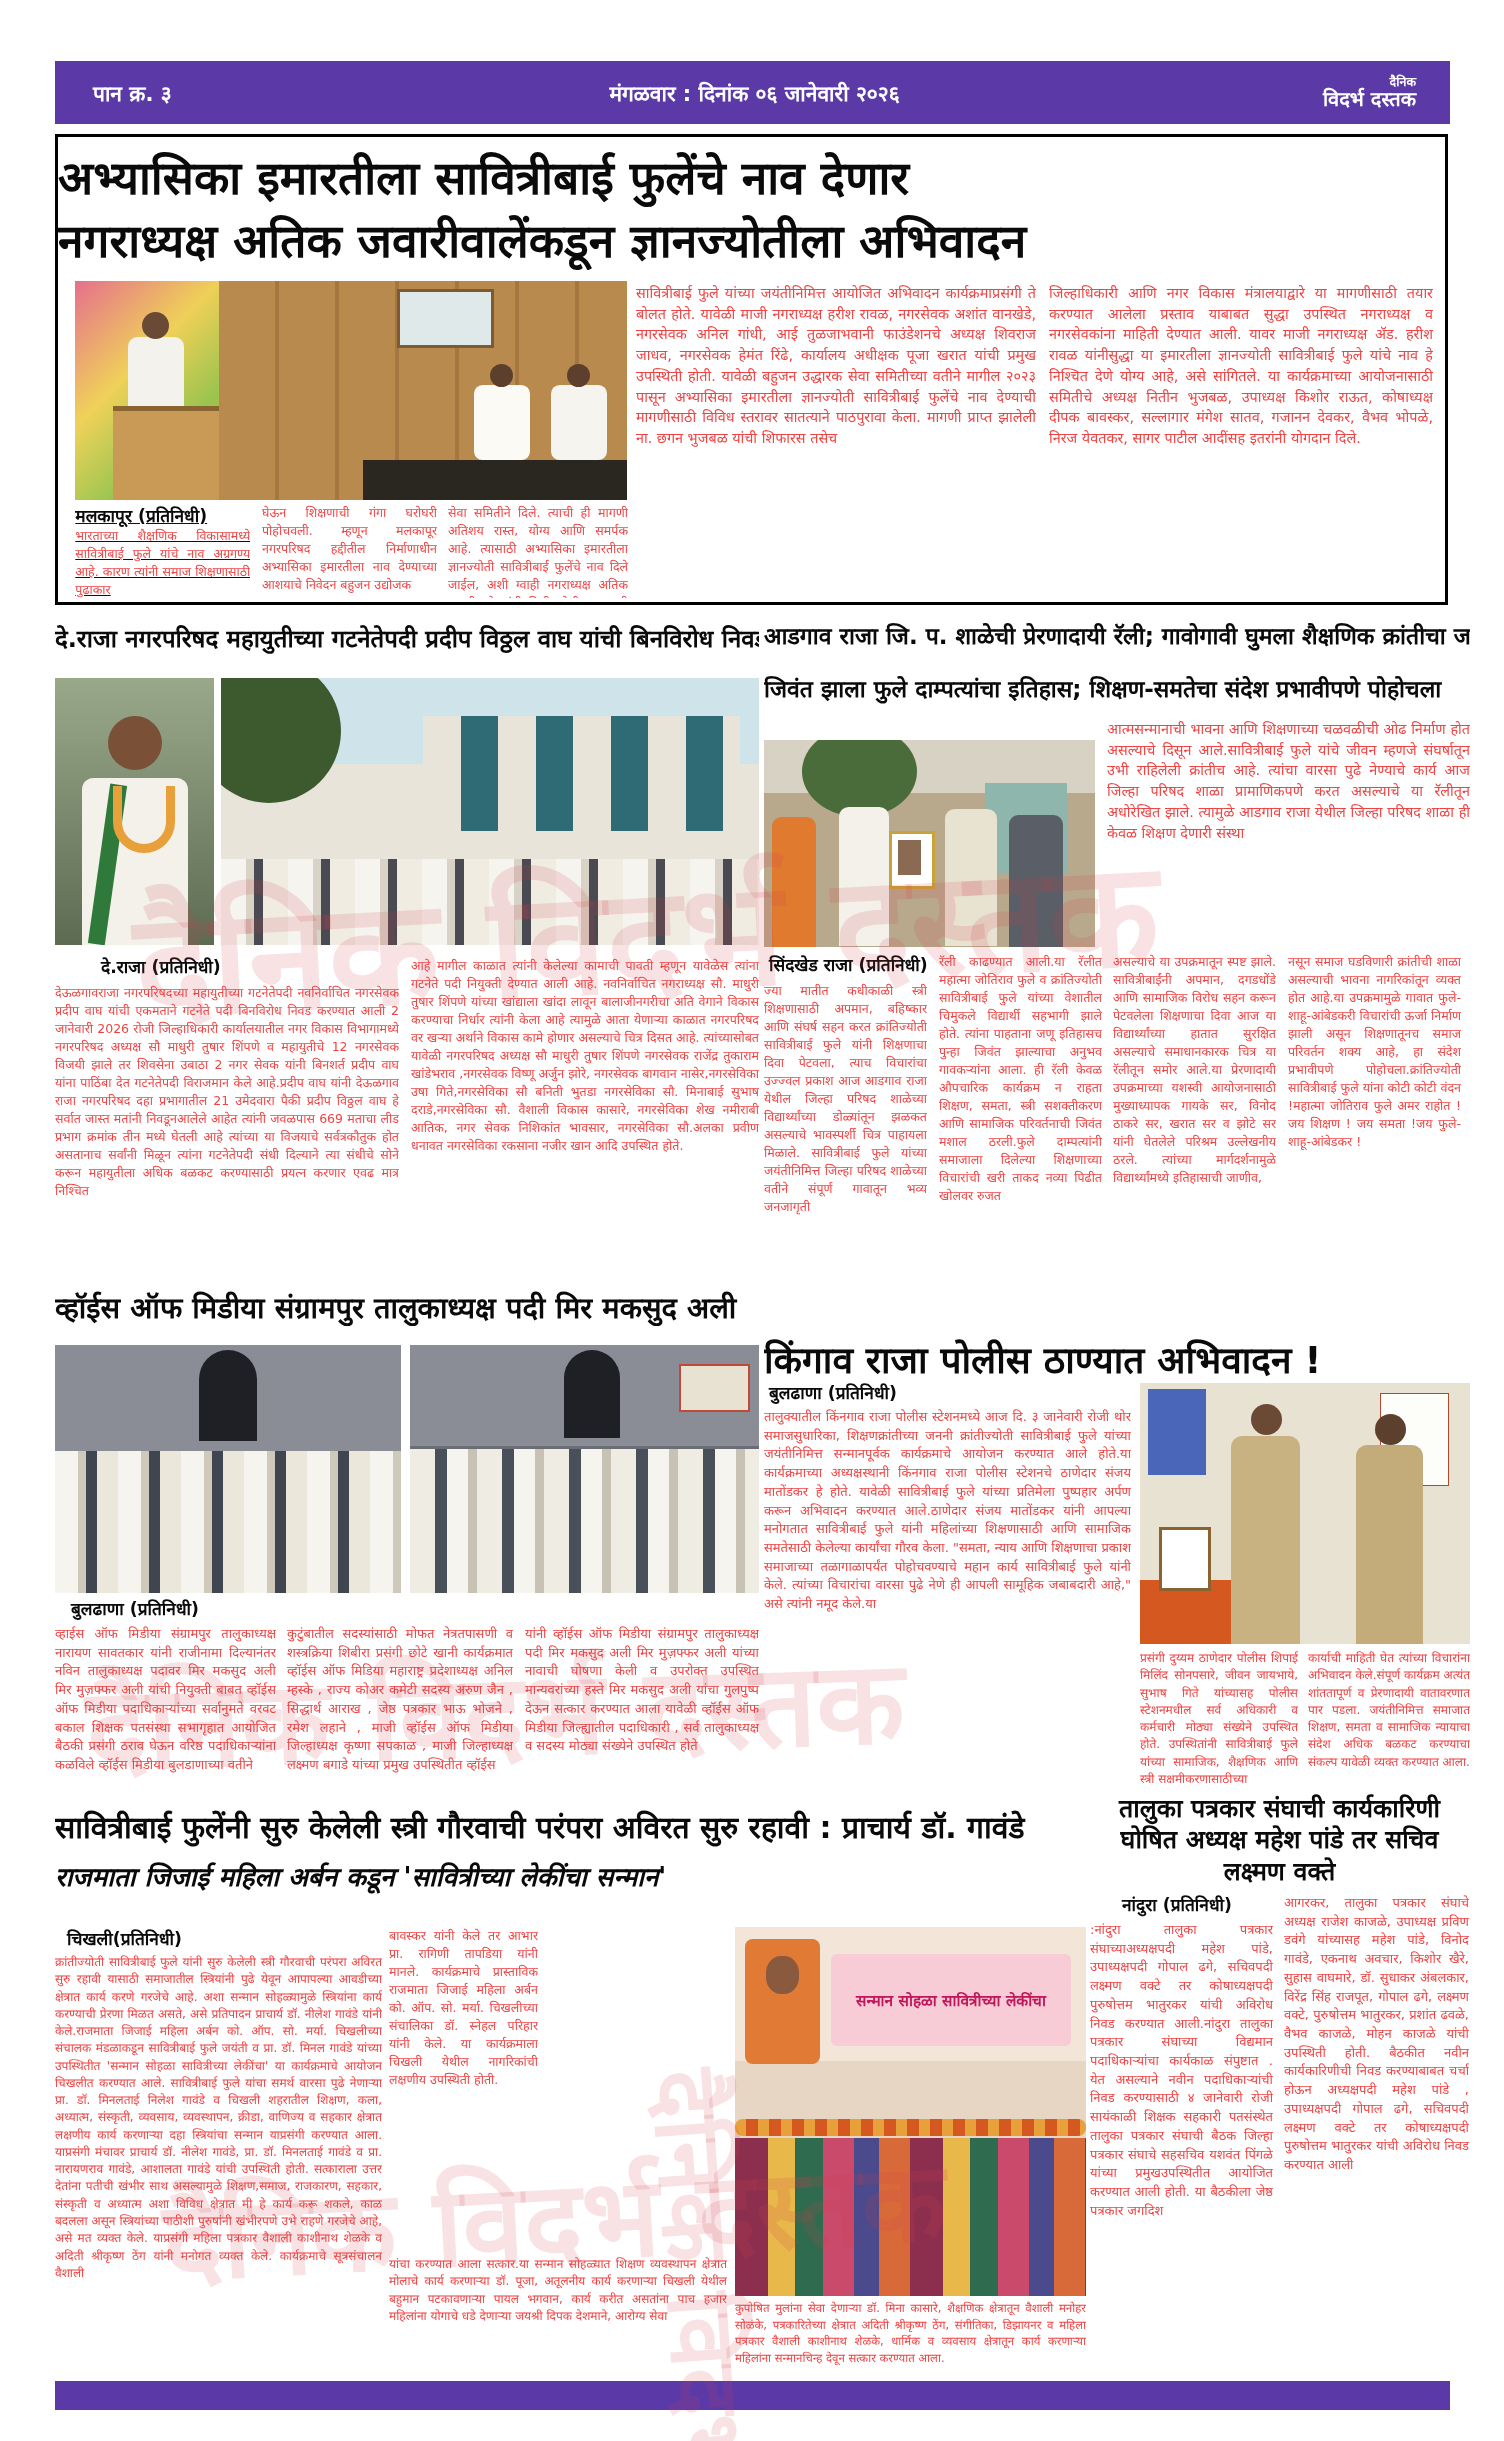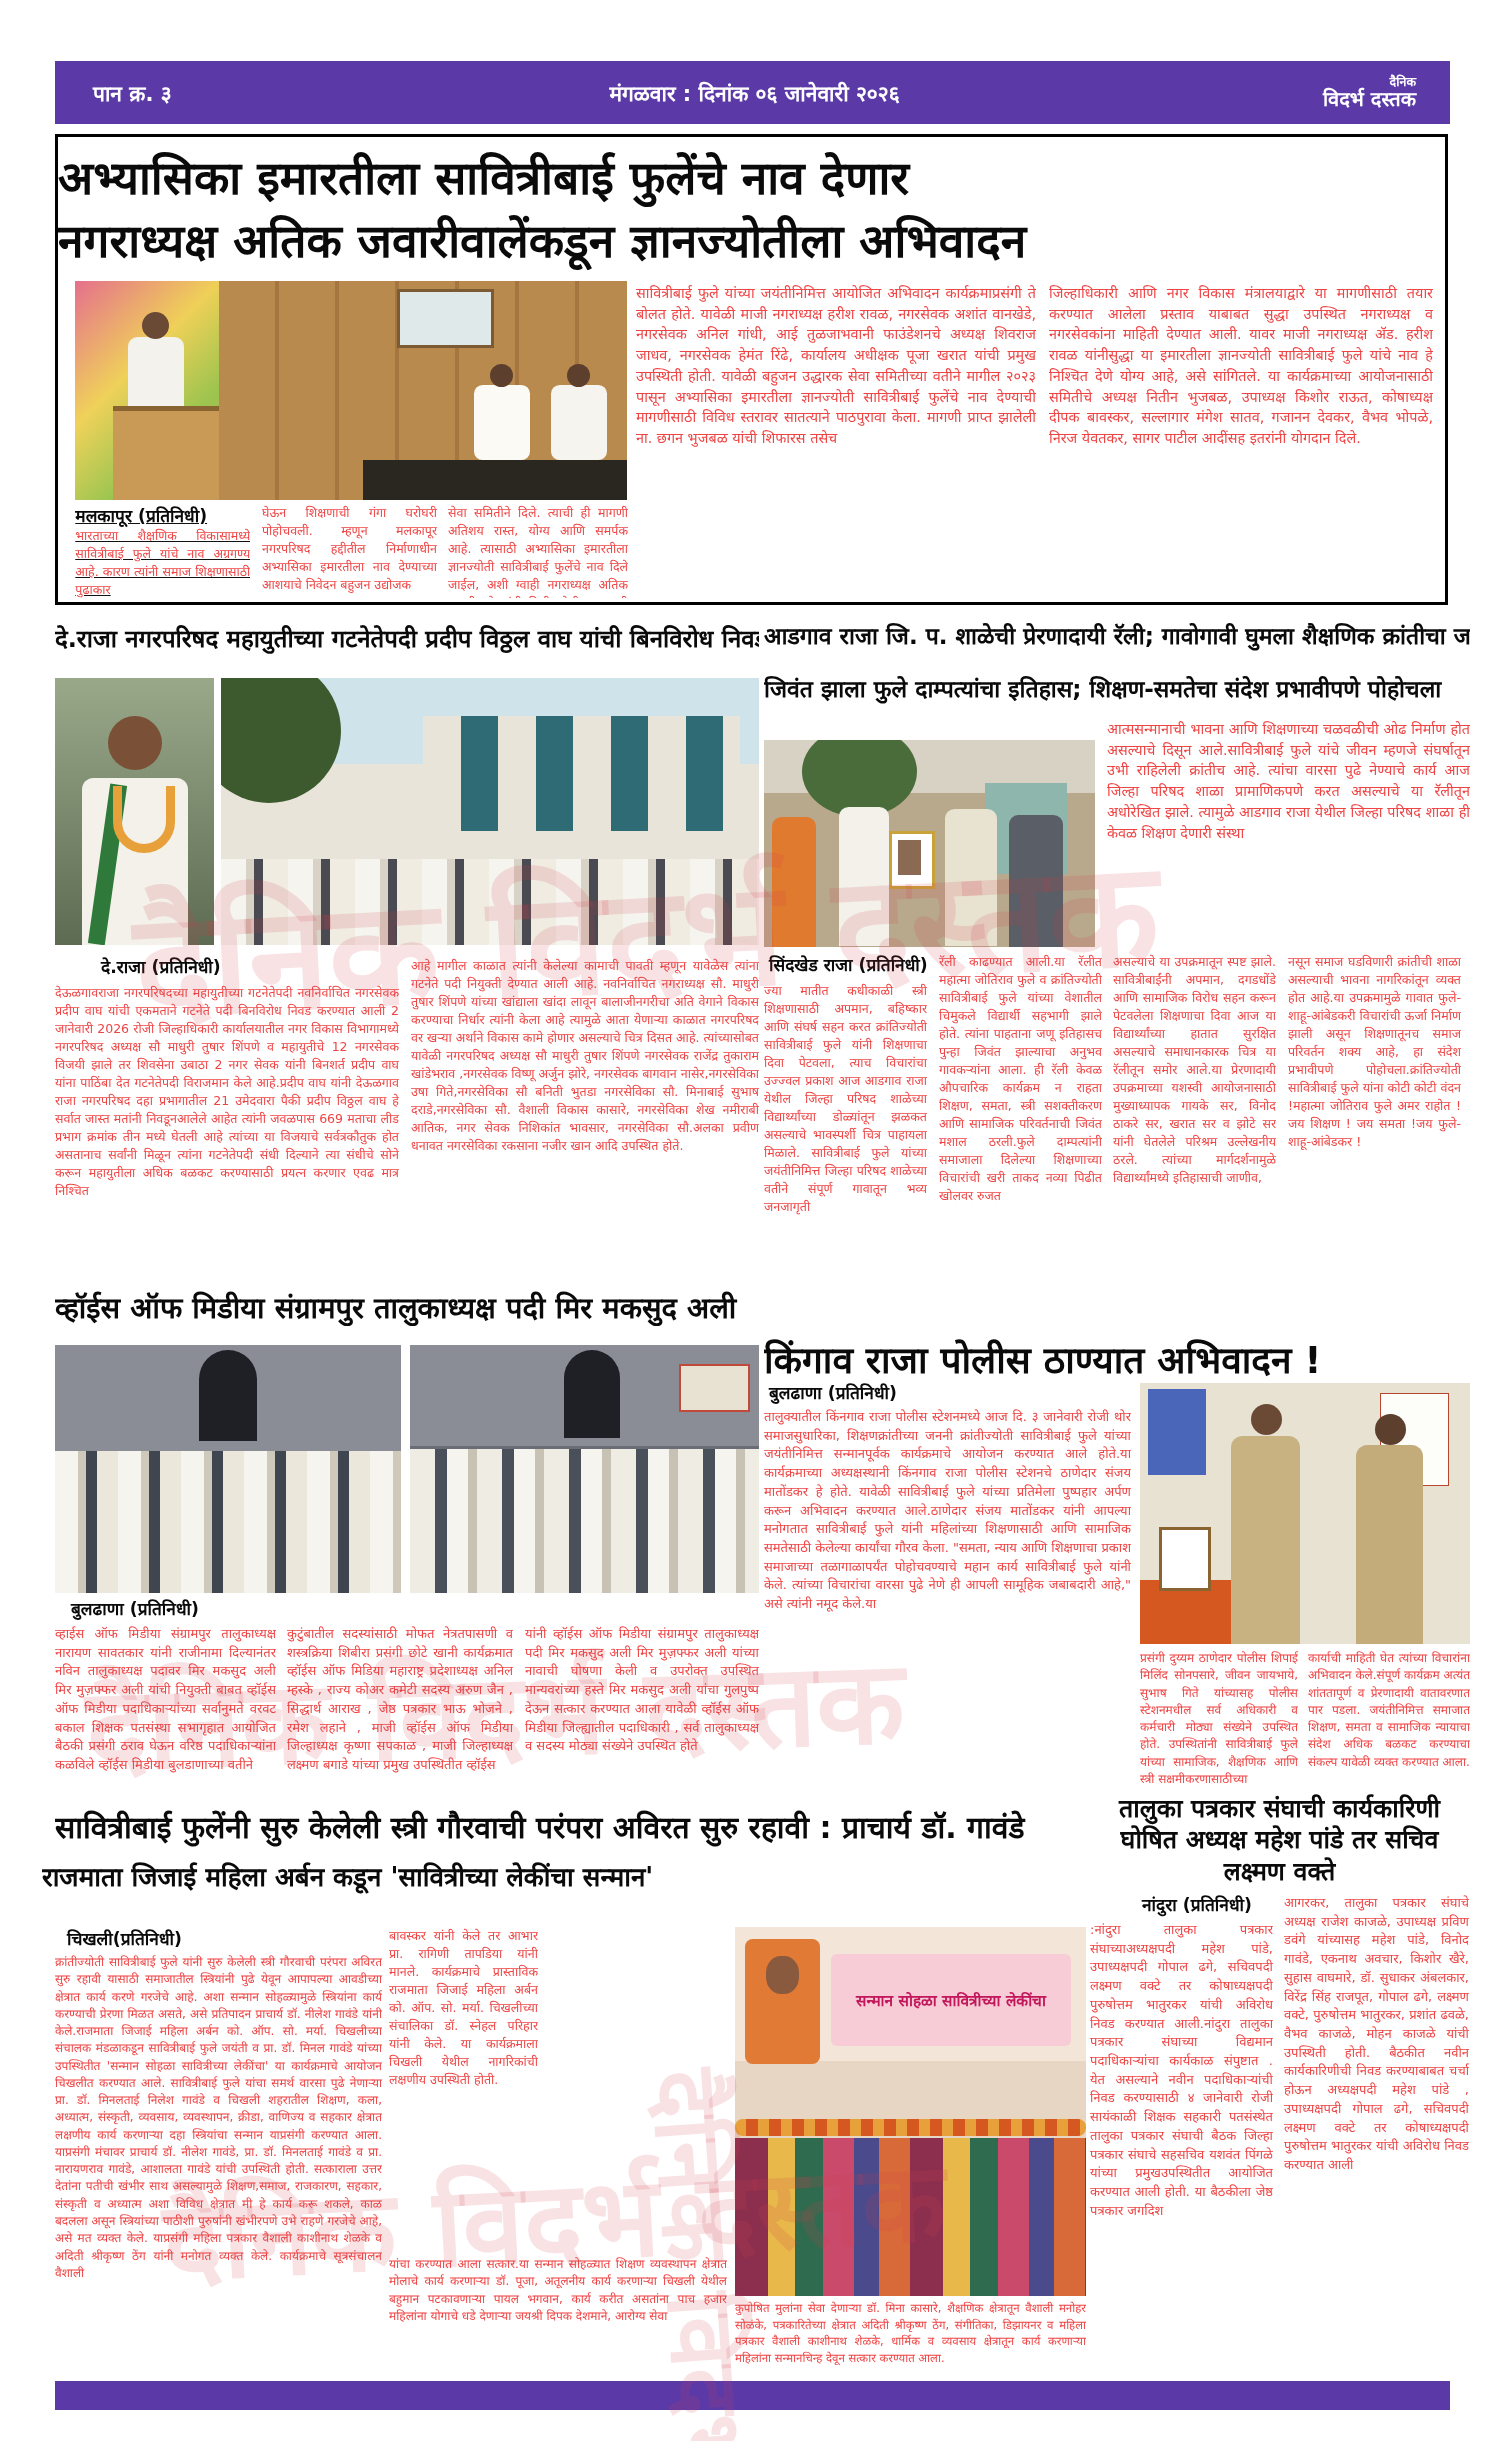--- a/index.html
+++ b/index.html
@@ -134,37 +134,37 @@
     <div class="s" style="left:111px;top:21px;width:31px;height:31px;background:#6b4a35;border-radius:50%;"></div>
     <div class="s" style="left:216px;top:62px;width:67px;height:199px;background:#c3ab7a;border-radius:11.5px 11.5px 0 0;"></div>
     <div class="s" style="left:235px;top:31px;width:31px;height:31px;background:#5d3f2d;border-radius:50%;"></div>
     <div class="s" style="left:0px;top:197px;width:91px;height:64px;background:#d4581f;"></div>
     <div class="s" style="left:19px;top:144px;width:46px;height:58px;background:#fff;border:3.8px solid #8a6430;"></div>
   </div>
   <div class="abs col" style="left:1140px;top:1650px;width:158px;height:133px;font-size:12px;">प्रसंगी दुय्यम ठाणेदार पोलीस शिपाई मिलिंद सोनपसारे, जीवन जायभाये, सुभाष गिते यांच्यासह पोलीस स्टेशनमधील सर्व अधिकारी व कर्मचारी मोठ्या संख्येने उपस्थित होते. उपस्थितांनी सावित्रीबाई फुले यांच्या सामाजिक, शैक्षणिक आणि स्त्री सक्षमीकरणासाठीच्या</div>
   <div class="abs col" style="left:1308px;top:1650px;width:162px;height:133px;font-size:12px;">कार्याची माहिती घेत त्यांच्या विचारांना अभिवादन केले.संपूर्ण कार्यक्रम अत्यंत शांततापूर्ण व प्रेरणादायी वातावरणात पार पडला. जयंतीनिमित्त समाजात शिक्षण, समता व सामाजिक न्यायाचा संदेश अधिक बळकट करण्याचा संकल्प यावेळी व्यक्त करण्यात आला.</div>
 
   <div class="abs hl" style="left:55px;top:1806px;width:1031px;font-size:30px;">सावित्रीबाई फुलेंनी सुरु केलेली स्त्री गौरवाची परंपरा अविरत सुरु रहावी : प्राचार्य डॉ. गावंडे</div>
-  <div class="abs hl" style="left:42px;top:1858px;width:1031px;font-size:26px;">राजमाता जिजाई महिला अर्बन कडून 'सावित्रीच्या लेकींचा सन्मान'</div>
+  <div class="abs hl" style="left:55px;top:1858px;width:1031px;font-size:26px;font-style:italic;">राजमाता जिजाई महिला अर्बन कडून 'सावित्रीच्या लेकींचा सन्मान'</div>
   <div class="abs dl" style="left:67px;top:1927px;">चिखली(प्रतिनिधी)</div>
   <div class="abs col" style="left:55px;top:1954px;width:327px;height:407px;font-size:12px;">क्रांतीज्योती सावित्रीबाई फुले यांनी सुरु केलेली स्त्री गौरवाची परंपरा अविरत सुरु रहावी यासाठी समाजातील स्त्रियांनी पुढे येवून आपापल्या आवडीच्या क्षेत्रात कार्य करणे गरजेचे आहे. अशा सन्मान सोहळ्यामुळे स्त्रियांना कार्य करण्याची प्रेरणा मिळत असते, असे प्रतिपादन प्राचार्य डॉ. नीलेश गावंडे यांनी केले.राजमाता जिजाई महिला अर्बन को. ऑप. सो. मर्या. चिखलीच्या संचालक मंडळाकडून सावित्रीबाई फुले जयंती व प्रा. डॉ. मिनल गावंडे यांच्या उपस्थितीत 'सन्मान सोहळा सावित्रीच्या लेकींचा' या कार्यक्रमाचे आयोजन चिखलीत करण्यात आले. सावित्रीबाई फुले यांचा समर्थ वारसा पुढे नेणाऱ्या प्रा. डॉ. मिनलताई निलेश गावंडे व चिखली शहरातील शिक्षण, कला, अध्यात्म, संस्कृती, व्यवसाय, व्यवस्थापन, क्रीडा, वाणिज्य व सहकार क्षेत्रात लक्षणीय कार्य करणाऱ्या दहा स्त्रियांचा सन्मान याप्रसंगी करण्यात आला. याप्रसंगी मंचावर प्राचार्य डॉ. नीलेश गावंडे, प्रा. डॉ. मिनलताई गावंडे व प्रा. नारायणराव गावंडे, आशालता गावंडे यांची उपस्थिती होती. सत्काराला उत्तर देतांना पतीची खंभीर साथ असल्यामुळे शिक्षण,समाज, राजकारण, सहकार, संस्कृती व अध्यात्म अशा विविध क्षेत्रात मी हे कार्य करू शकले, काळ बदलला असून स्त्रियांच्या पाठीशी पुरुषांनी खंभीरपणे उभे राहणे गरजेचे आहे, असे मत व्यक्त केले. याप्रसंगी महिला पत्रकार वैशाली काशीनाथ शेळके व अदिती श्रीकृष्ण ठेंग यांनी मनोगत व्यक्त केले. कार्यक्रमाचे सूत्रसंचालन वैशाली</div>
   <div class="abs col" style="left:389px;top:1927px;width:149px;height:323px;font-size:12.5px;">बावस्कर यांनी केले तर आभार प्रा. रागिणी तापडिया यांनी मानले. कार्यक्रमाचे प्रास्ताविक राजमाता जिजाई महिला अर्बन को. ऑप. सो. मर्या. चिखलीच्या संचालिका डॉ. स्नेहल परिहार यांनी केले. या कार्यक्रमाला चिखली येथील नागरिकांची लक्षणीय उपस्थिती होती.</div>
   <div class="abs col" style="left:389px;top:2256px;width:338px;height:108px;font-size:12px;">यांचा करण्यात आला सत्कार.या सन्मान सोहळ्यात शिक्षण व्यवस्थापन क्षेत्रात मोलाचे कार्य करणाऱ्या डॉ. पूजा, अतूलनीय कार्य करणाऱ्या चिखली येथील बहुमान पटकावणाऱ्या पायल भगवान, कार्य करीत असतांना पाच हजार महिलांना योगाचे धडे देणाऱ्या जयश्री दिपक देशमाने, आरोग्य सेवा</div>
   <div class="ph" style="left:735px;top:1927px;width:351px;height:369px;background:linear-gradient(180deg,#f3e6d8 0 134px,#e7d6c4 134px);">
     <div class="s" style="left:9.6px;top:11.5px;width:75px;height:125px;background:#e07a35;border-radius:7.7px;"></div>
     <div class="s" style="left:31px;top:29px;width:33px;height:38px;background:#8a5a3e;border-radius:45%;"></div>
     <div class="s" style="left:96px;top:27px;width:240px;height:92px;background:#f7ccd6;border-radius:5.8px;display:flex;align-items:center;justify-content:center;">
       <span style="color:#c2185b;font-weight:bold;font-size:15.4px;text-align:center;padding:3.8px;">सन्मान सोहळा सावित्रीच्या लेकींचा</span>
     </div>
     <div class="s" style="left:0;top:211px;width:100%;height:158px;background:repeating-linear-gradient(90deg,#8c2f4f 0 33px,#e8b84a 33px 60px,#2f6b4f 60px 88px,#c94a6a 88px 119px,#4a4a8c 119px 144px,#d86a3a 144px 175px);"></div>
     <div class="s" style="left:0;top:192px;width:100%;height:17.3px;background:repeating-linear-gradient(90deg,#e8a13a 0 11.5px,#d4581f 11.5px 23px);border-radius:7.7px;"></div>
   </div>
   <div class="abs col" style="left:735px;top:2300px;width:351px;height:65px;font-size:11.5px;">कुपोषित मुलांना सेवा देणाऱ्या डॉ. मिना कासारे, शैक्षणिक क्षेत्रातून वैशाली मनोहर सोळंके, पत्रकारितेच्या क्षेत्रात अदिती श्रीकृष्ण ठेंग, संगीतिका, डिझायनर व महिला पत्रकार वैशाली काशीनाथ शेळके, धार्मिक व व्यवसाय क्षेत्रातून कार्य करणाऱ्या महिलांना सन्मानचिन्ह देवून सत्कार करण्यात आला.</div>
 
   <div class="abs hl-wrap" style="left:1090px;top:1793px;width:379px;font-size:25px;line-height:1.25;">तालुका पत्रकार संघाची कार्यकारिणी घोषित अध्यक्ष महेश पांडे तर सचिव लक्ष्मण वक्ते</div>
-  <div class="abs dl" style="left:1122px;top:1893px;margin-left:20px;">नांदुरा (प्रतिनिधी)</div>
+  <div class="abs dl" style="left:1122px;top:1893px;">नांदुरा (प्रतिनिधी)</div>
   <div class="abs col" style="left:1090px;top:1921px;width:183px;height:450px;font-size:13px;">:नांदुरा तालुका पत्रकार संघाच्याअध्यक्षपदी महेश पांडे, उपाध्यक्षपदी गोपाल ढगे, सचिवपदी लक्ष्मण वक्टे तर कोषाध्यक्षपदी पुरुषोत्तम भातुरकर यांची अविरोध निवड करण्यात आली.नांदुरा तालुका पत्रकार संघाच्या विद्यमान पदाधिकाऱ्यांचा कार्यकाळ संपुष्टात . येत असल्याने नवीन पदाधिकाऱ्यांची निवड करण्यासाठी ४ जानेवारी रोजी सायंकाळी शिक्षक सहकारी पतसंस्थेत तालुका पत्रकार संघाची बैठक जिल्हा पत्रकार संघाचे सहसचिव यशवंत पिंगळे यांच्या प्रमुखउपस्थितीत आयोजित करण्यात आली होती. या बैठकीला जेष्ठ पत्रकार जगदिश</div>
   <div class="abs col" style="left:1284px;top:1894px;width:185px;height:477px;font-size:13px;">आगरकर, तालुका पत्रकार संघाचे अध्यक्ष राजेश काजळे, उपाध्यक्ष प्रविण डवंगे यांच्यासह महेश पांडे, विनोद गावंडे, एकनाथ अवचार, किशोर खैरे, सुहास वाघमारे, डॉ. सुधाकर अंबलकार, विरेंद्र सिंह राजपूत, गोपाल ढगे, लक्ष्मण वक्टे, पुरुषोत्तम भातुरकर, प्रशांत ढवळे, वैभव काजळे, मोहन काजळे यांची उपस्थिती होती. बैठकीत नवीन कार्यकारिणीची निवड करण्याबाबत चर्चा होऊन अध्यक्षपदी महेश पांडे , उपाध्यक्षपदी गोपाल ढगे, सचिवपदी लक्ष्मण वक्टे तर कोषाध्यक्षपदी पुरुषोत्तम भातुरकर यांची अविरोध निवड करण्यात आली</div>
 
   <div class="abs bar" style="left:55px;top:2381px;width:1395px;height:29px;"></div>
 
 </div>
 
 
 </body></html>

